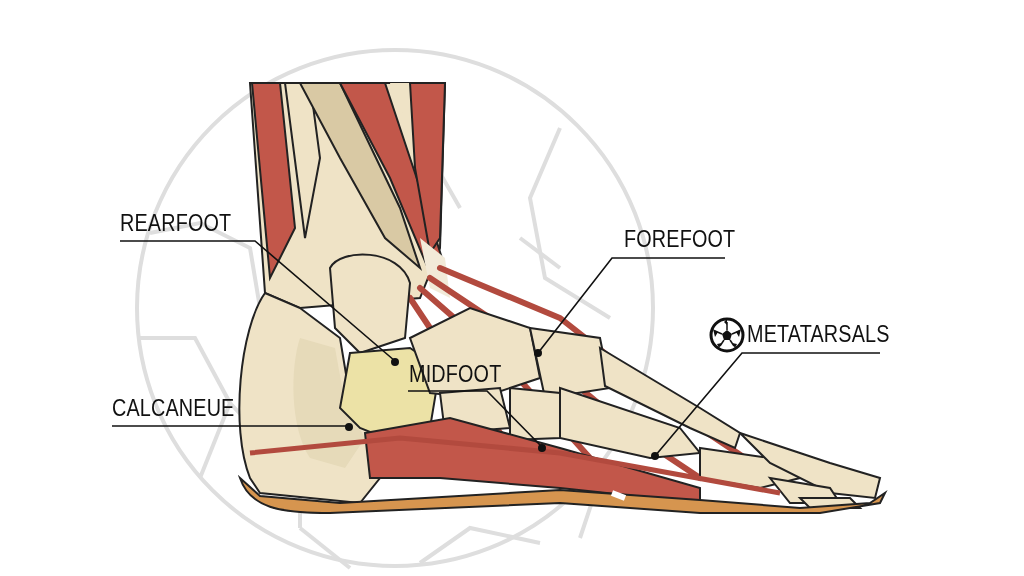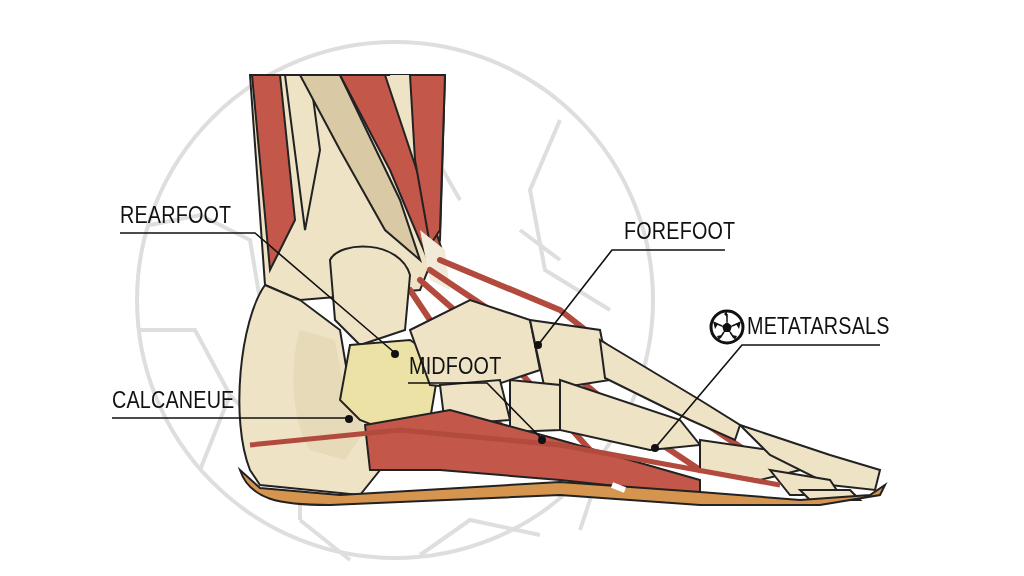--- a/index.html
+++ b/index.html
@@ -1,17 +1,17 @@
 <!DOCTYPE html>
 <html><head>
 <meta charset="utf-8">
 <style>
   html, body { margin: 0; padding: 0; background: #ffffff; }
   body { width: 1024px; height: 576px; overflow: hidden; position: relative; font-family: "DejaVu Sans Condensed", "DejaVu Sans", sans-serif; }
-  #stage { position: absolute; left: 0; top: 0; width: 1024px; height: 518px; text-align: center; }
+  #stage { position: absolute; left: 0; top: 8px; width: 1024px; height: 518px; text-align: center; }
   .label { position: absolute; font-family: "Liberation Sans", sans-serif; font-weight: 400; font-size: 23px; letter-spacing: 0.2px; color: #111; transform: scaleX(0.86); transform-origin: left center; white-space: nowrap; line-height: 1; }
 </style>
 </head>
 <body>
 
 <div id="stage">
   <svg width="1024" height="576" viewBox="0 0 1024 576">
 
     <g fill="none" stroke="#dedede" stroke-width="4">
       <circle cx="395" cy="300" r="258"></circle>

